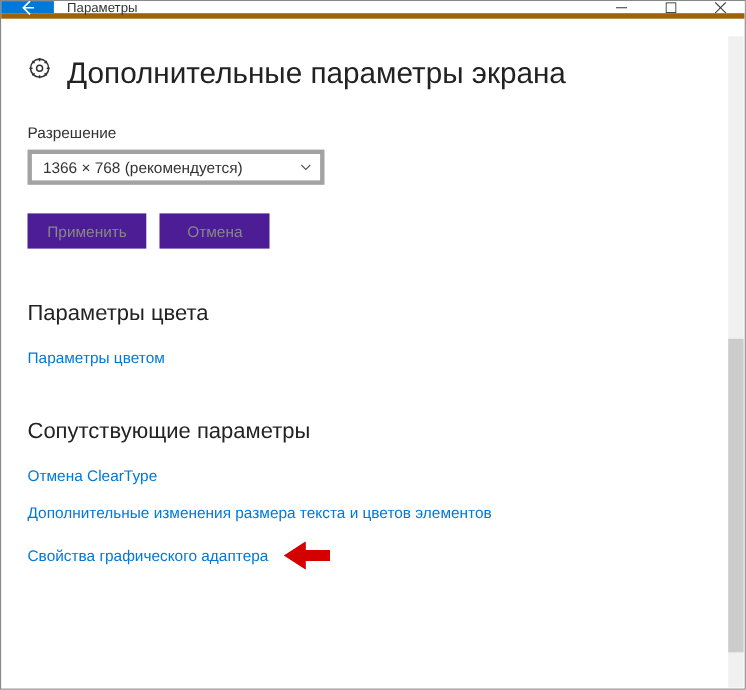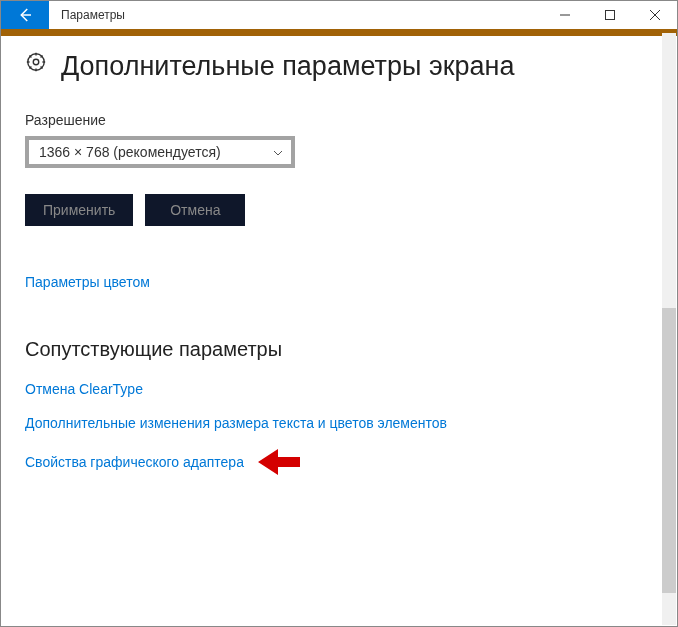--- a/index.html
+++ b/index.html
@@ -6,25 +6,25 @@
     body {
       font-family: "Segoe UI", Tahoma, sans-serif;
       background: #fff;
       width: 678px;
       height: 627px;
       overflow: hidden;
       border: 1px solid #888;
       position: relative;
     }
     .titlebar {
-      height: 35px;
+      height: 16px;
       display: flex;
       align-items: stretch;
       background: #fff;
-      border-bottom: 7px solid #a16207;
+      border-bottom: 5px solid #a16207;
     }
     .back-btn {
       width: 48px;
       background: #0078d7;
       display: flex;
       align-items: center;
       justify-content: center;
       cursor: pointer;
     }
     .back-btn svg { stroke: #fff; }
@@ -90,21 +90,21 @@
     }
     .chev { font-size: 11px; color: #555; }
     .btn-row {
       display: flex;
       gap: 12px;
       margin-bottom: 48px;
     }
     .btn {
       min-width: 100px;
       height: 32px;
-      background: #0f172a;
+      background: #4c1d95;
       border: none;
       font-size: 14px;
       color: #888;
       padding: 0 18px;
       cursor: default;
     }
     .section-title {
       font-size: 20px;
       font-weight: 400;
       color: #222;
@@ -199,20 +199,21 @@
           <path d="M1 1 L5 5 L9 1" fill="none" stroke="#555" stroke-width="1"></path>
         </svg>
     </span>
   </div>
 
   <div class="btn-row">
     <button class="btn" disabled="">Применить</button>
     <button class="btn" disabled="">Отмена</button>
   </div>
 
+  <div class="section-title">Параметры цвета</div>
   <a class="link">Параметры цветом</a>
 
   <div class="section-gap"></div>
 
   <div class="section-title">Сопутствующие параметры</div>
   <a class="link">Отмена ClearType</a>
   <a class="link">Дополнительные изменения размера текста и цветов элементов</a>
   <div class="link-with-arrow">
     <a class="link" style="margin-bottom:0">Свойства графического адаптера</a>
     <span class="red-arrow">

